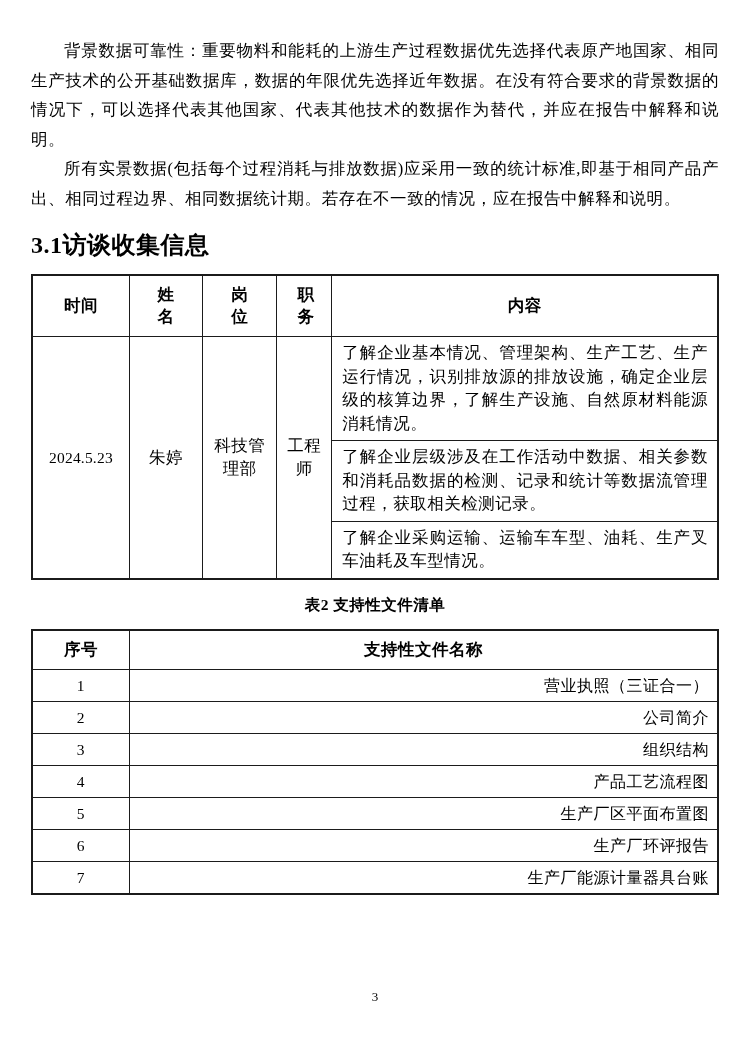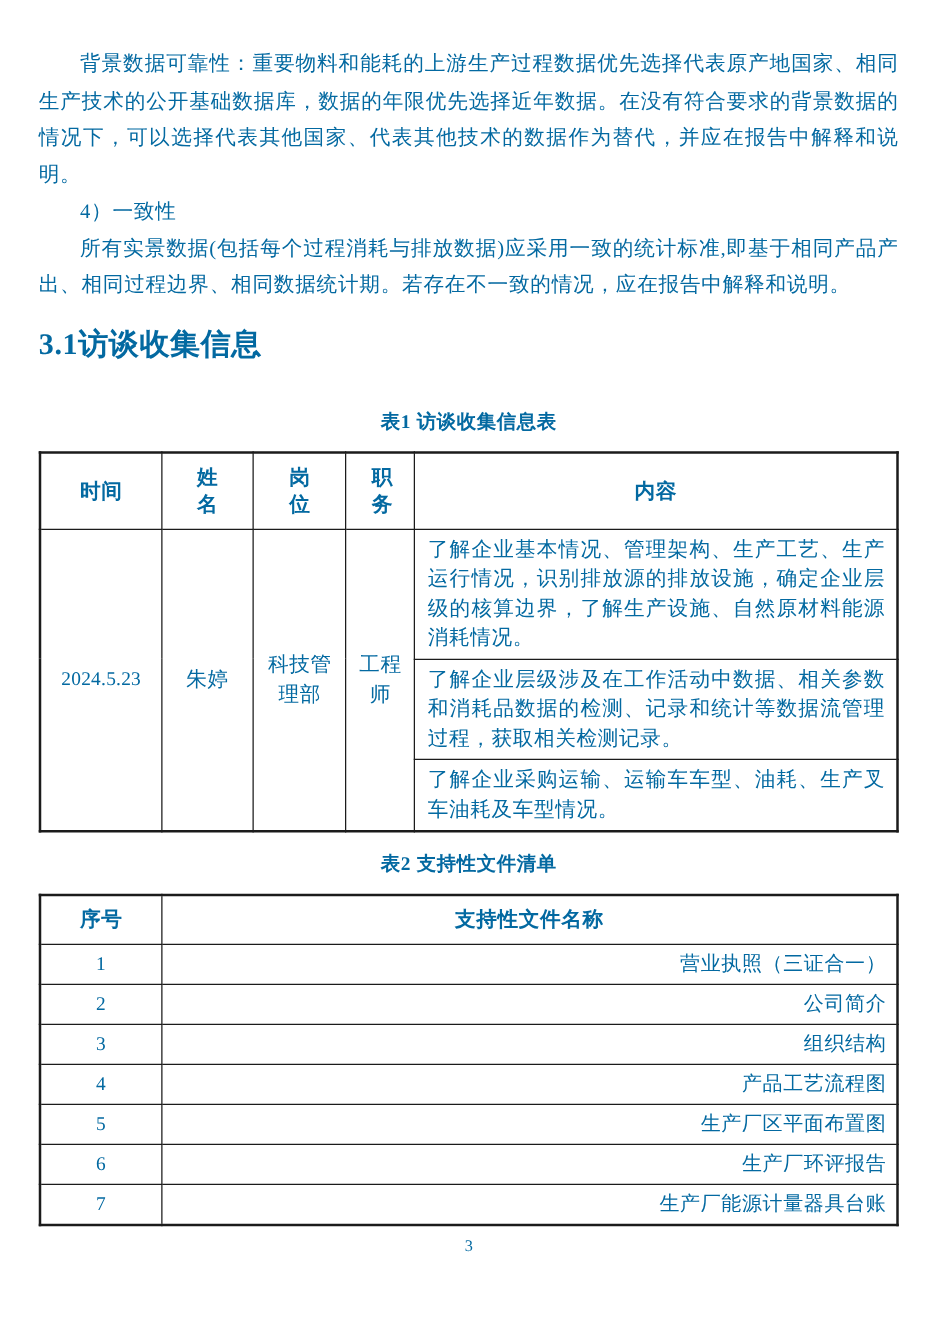--- a/index.html
+++ b/index.html
@@ -6,21 +6,21 @@
     margin: 0;
     padding: 0;
     background: #ffffff;
   }
   .page {
     position: relative;
     width: 750px;
     height: 1033px;
     margin: 0 auto;
     background: #ffffff;
-    color: #0369a1;
+    color: #000000;
     font-family: "Liberation Serif", serif;
     overflow: hidden;
   }
   .content {
     padding: 36px 31px 0 31px;
   }
   .para {
     margin: 0;
     font-size: 16.5px;
     line-height: 29.5px;
@@ -99,26 +99,24 @@
     font-size: 13px;
   }
 </style>
 </head>
 <body>
 
 <div class="page">
   <div class="content">
 
     <p class="para">背景数据可靠性：重要物料和能耗的上游生产过程数据优先选择代表原产地国家、相同生产技术的公开基础数据库，数据的年限优先选择近年数据。在没有符合要求的背景数据的情况下，可以选择代表其他国家、代表其他技术的数据作为替代，并应在报告中解释和说明。</p>
-    <p class="para">4）一致性</p>
     <p class="para">所有实景数据(包括每个过程消耗与排放数据)应采用一致的统计标准,即基于相同产品产出、相同过程边界、相同数据统计期。若存在不一致的情况，应在报告中解释和说明。</p>
 
     <h2 class="section-heading">3.1访谈收集信息</h2>
 
-    <div class="table-caption caption-1">表1 访谈收集信息表</div>
 
     <table class="t1">
       <colgroup>
         <col style="width:14.2%">
         <col style="width:10.7%">
         <col style="width:10.8%">
         <col style="width:8.0%">
         <col style="width:56.3%">
       </colgroup>
       <thead>

